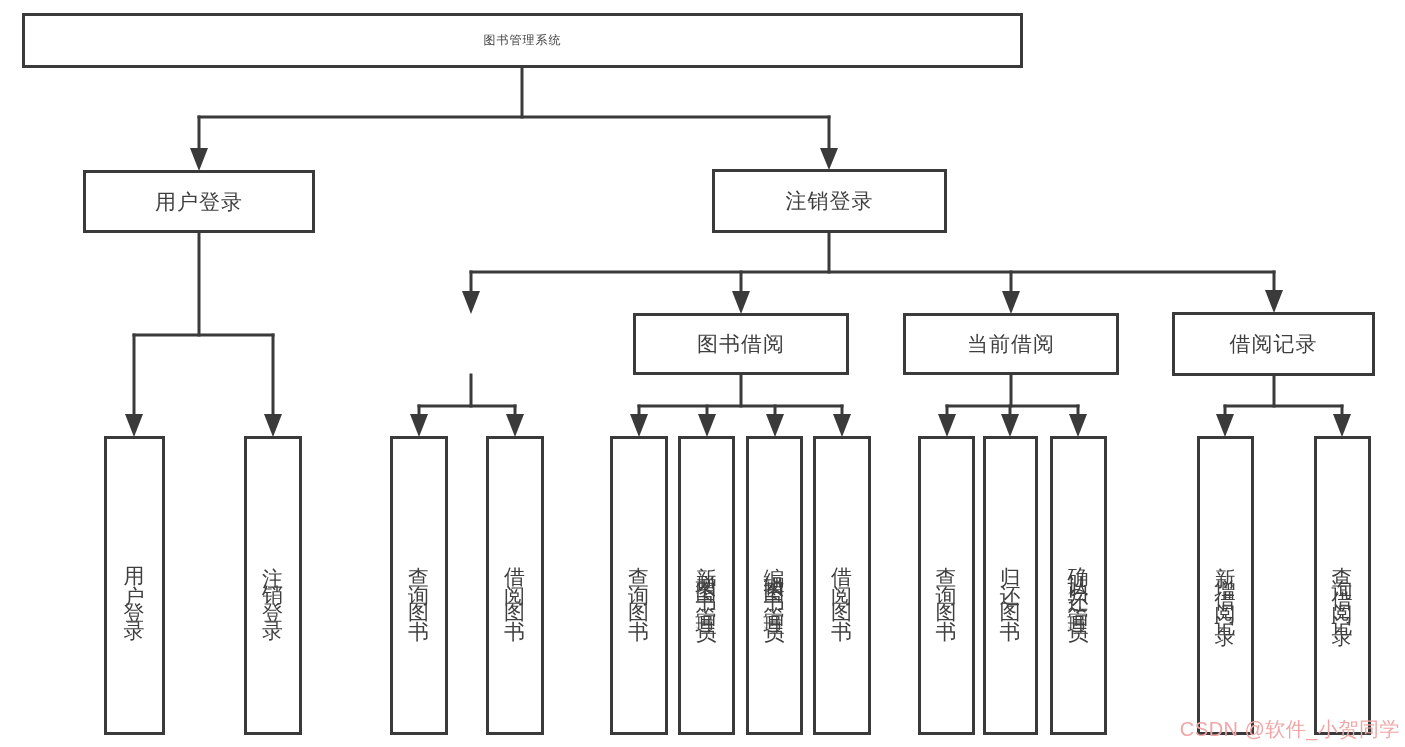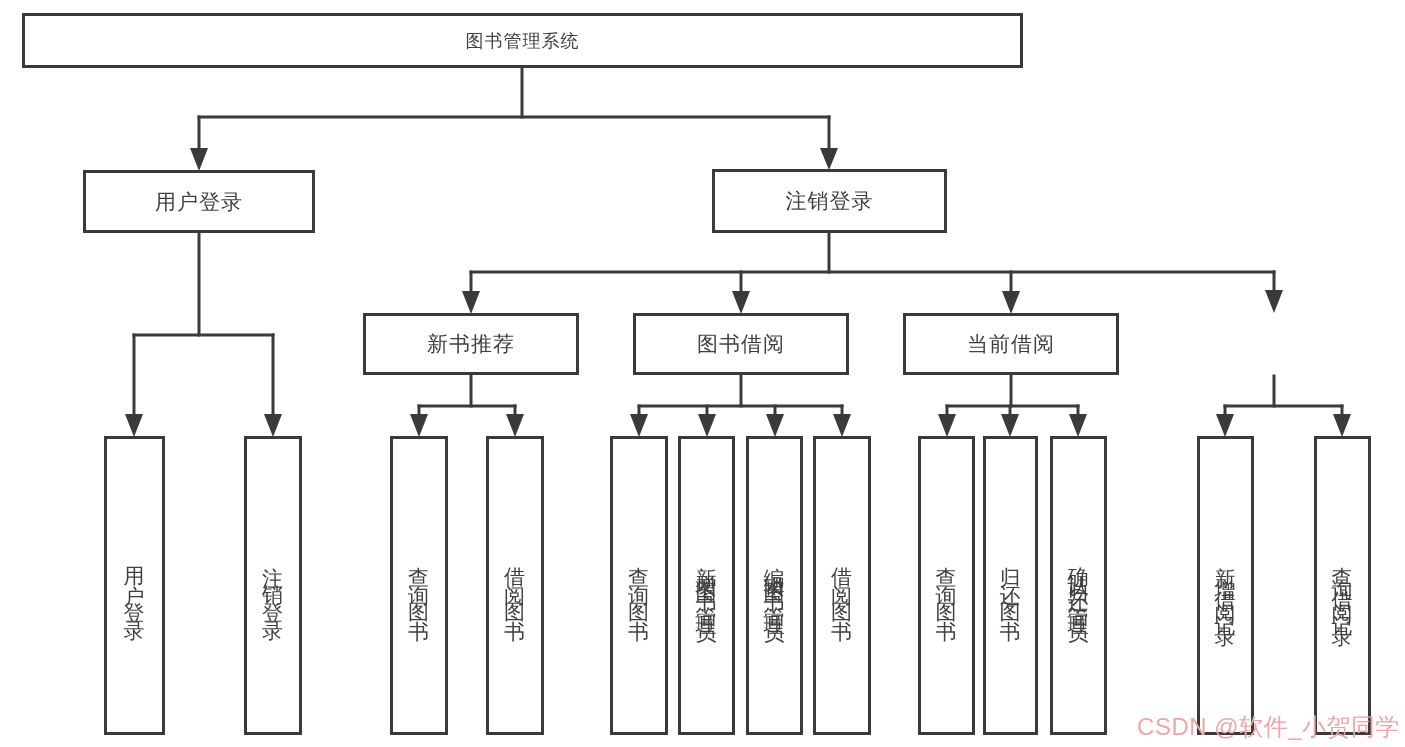--- a/index.html
+++ b/index.html
@@ -23,33 +23,33 @@
     display: flex;
     align-items: center;
     justify-content: center;
   }
   .h-label {
     font-size: 21px;
     color: #3f3f3f;
     letter-spacing: 1px;
     white-space: nowrap;
   }
-  .root .h-label { font-size: 18px; text-align: center; }
+  .root .h-label { font-size: 12px; text-align: center; }
   .v-label {
     writing-mode: vertical-rl;
     text-orientation: mixed;
     font-size: 21px;
     line-height: 1;
     color: #3f3f3f;
   }
   .watermark {
     position: absolute;
     right: 5px;
     bottom: 4px;
-    font-size: 24px;
+    font-size: 20px;
     letter-spacing: 0.5px;
     color: #f0a6a6;
     z-index: 5;
     white-space: nowrap;
     margin-left: 42px;
   }
 </style>
 </head>
 <body>
 
@@ -128,28 +128,28 @@
     <span class="h-label">图书管理系统</span>
   </div>
 
   <div class="node" style="left:83px;top:170px;width:232px;height:63px">
     <span class="h-label">用户登录</span>
   </div>
   <div class="node" style="left:712px;top:169px;width:235px;height:64px">
     <span class="h-label">注销登录</span>
   </div>
 
-  <div class="node" style="left:363px;top:313px;width:216px;height:62px">
-    <span class="h-label">新书推荐</span>
-  </div>
   <div class="node" style="left:903px;top:313px;width:216px;height:62px">
     <span class="h-label">当前借阅</span>
   </div>
   <div class="node" style="left:633px;top:313px;width:216px;height:62px">
     <span class="h-label">图书借阅</span>
+  </div>
+  <div class="node" style="left:1172px;top:312px;width:203px;height:64px">
+    <span class="h-label">借阅记录</span>
   </div>
 
   <div class="node" style="left:104px;top:436px;width:61px;height:299px">
     <span class="v-label" style="letter-spacing: 18px;">用户登录</span>
   </div>
   <div class="node" style="left:244px;top:436px;width:58px;height:299px">
     <span class="v-label" style="letter-spacing: 18px;">注销登录</span>
   </div>
 
   <div class="node" style="left:390px;top:436px;width:58px;height:299px">

